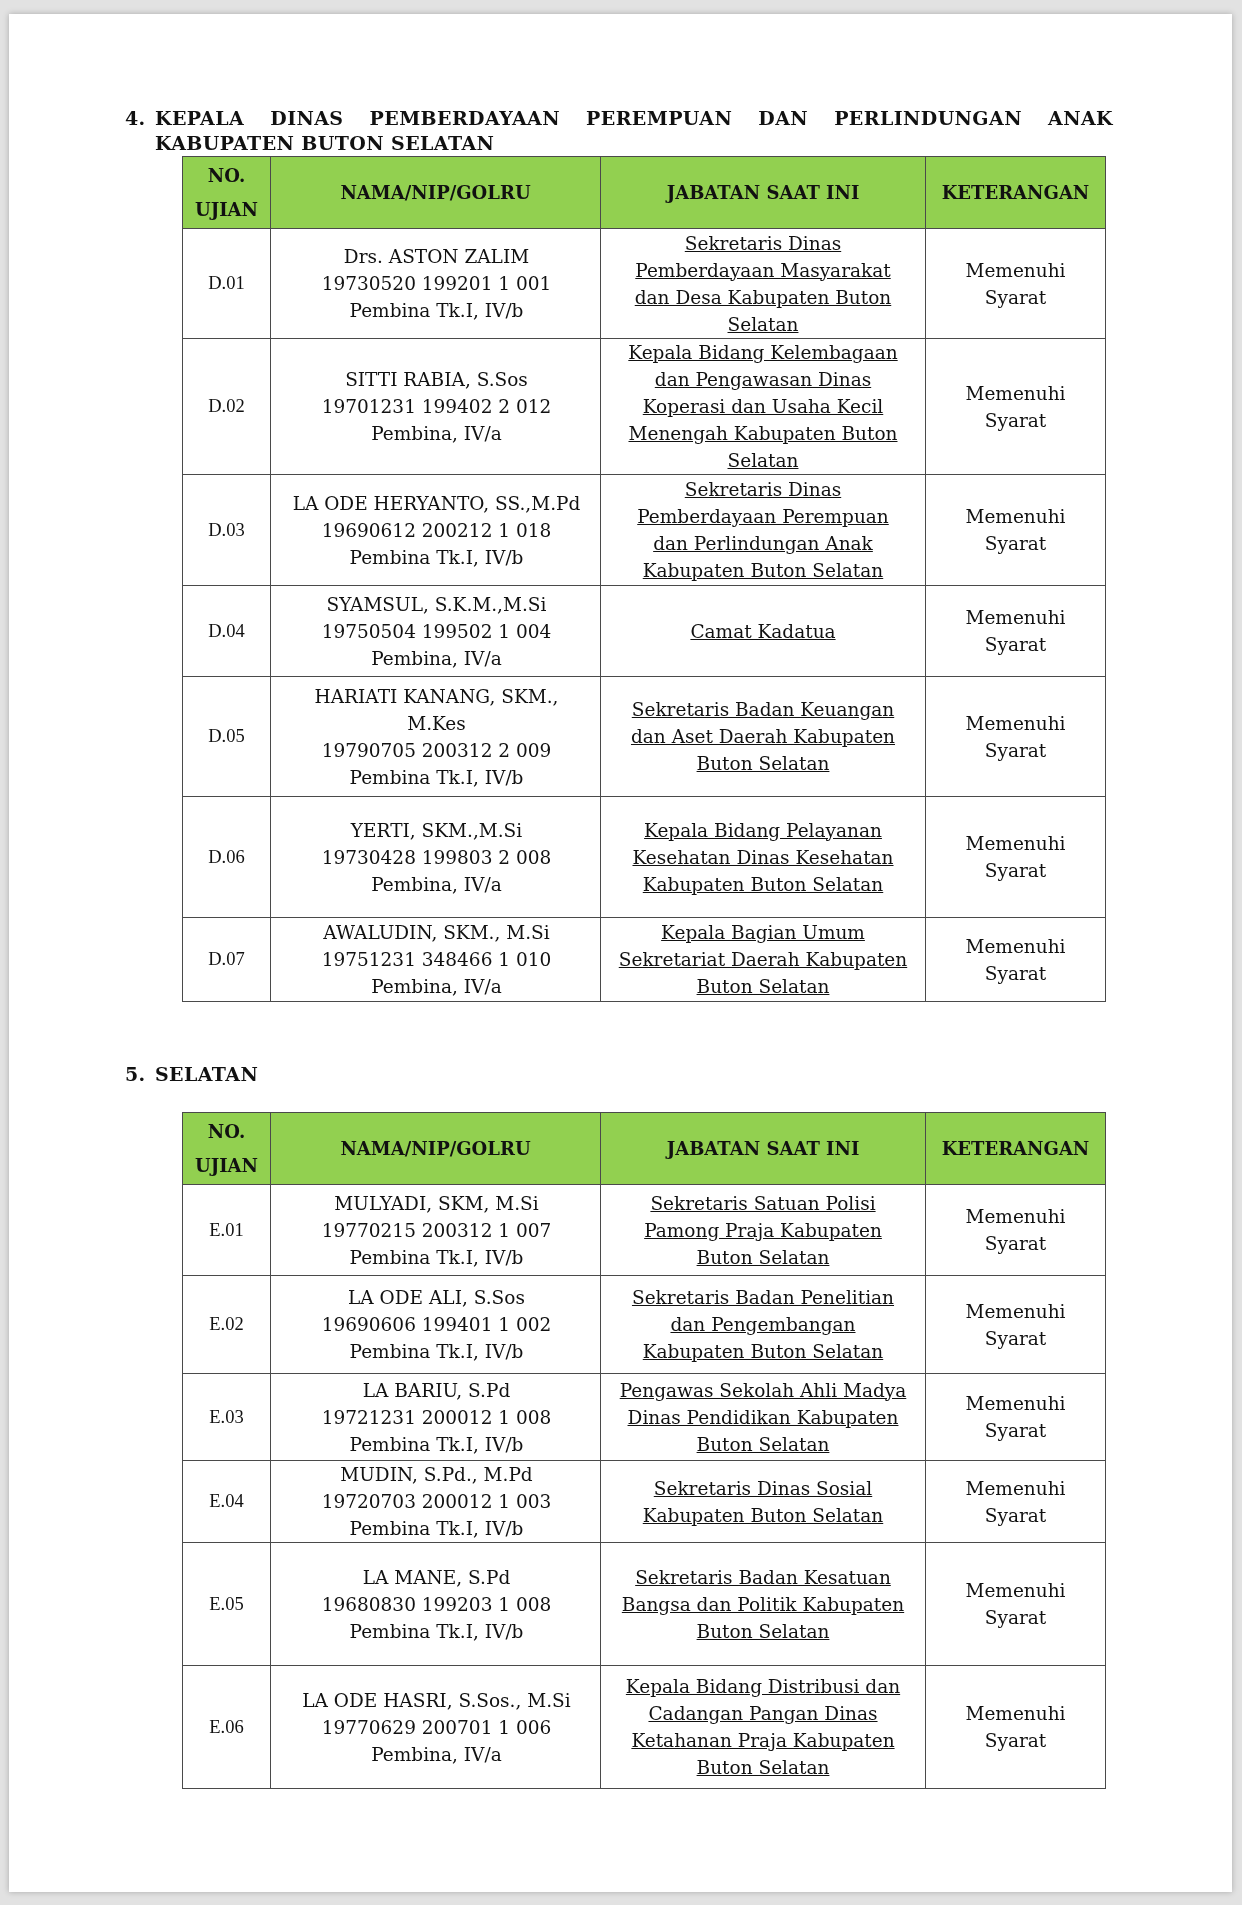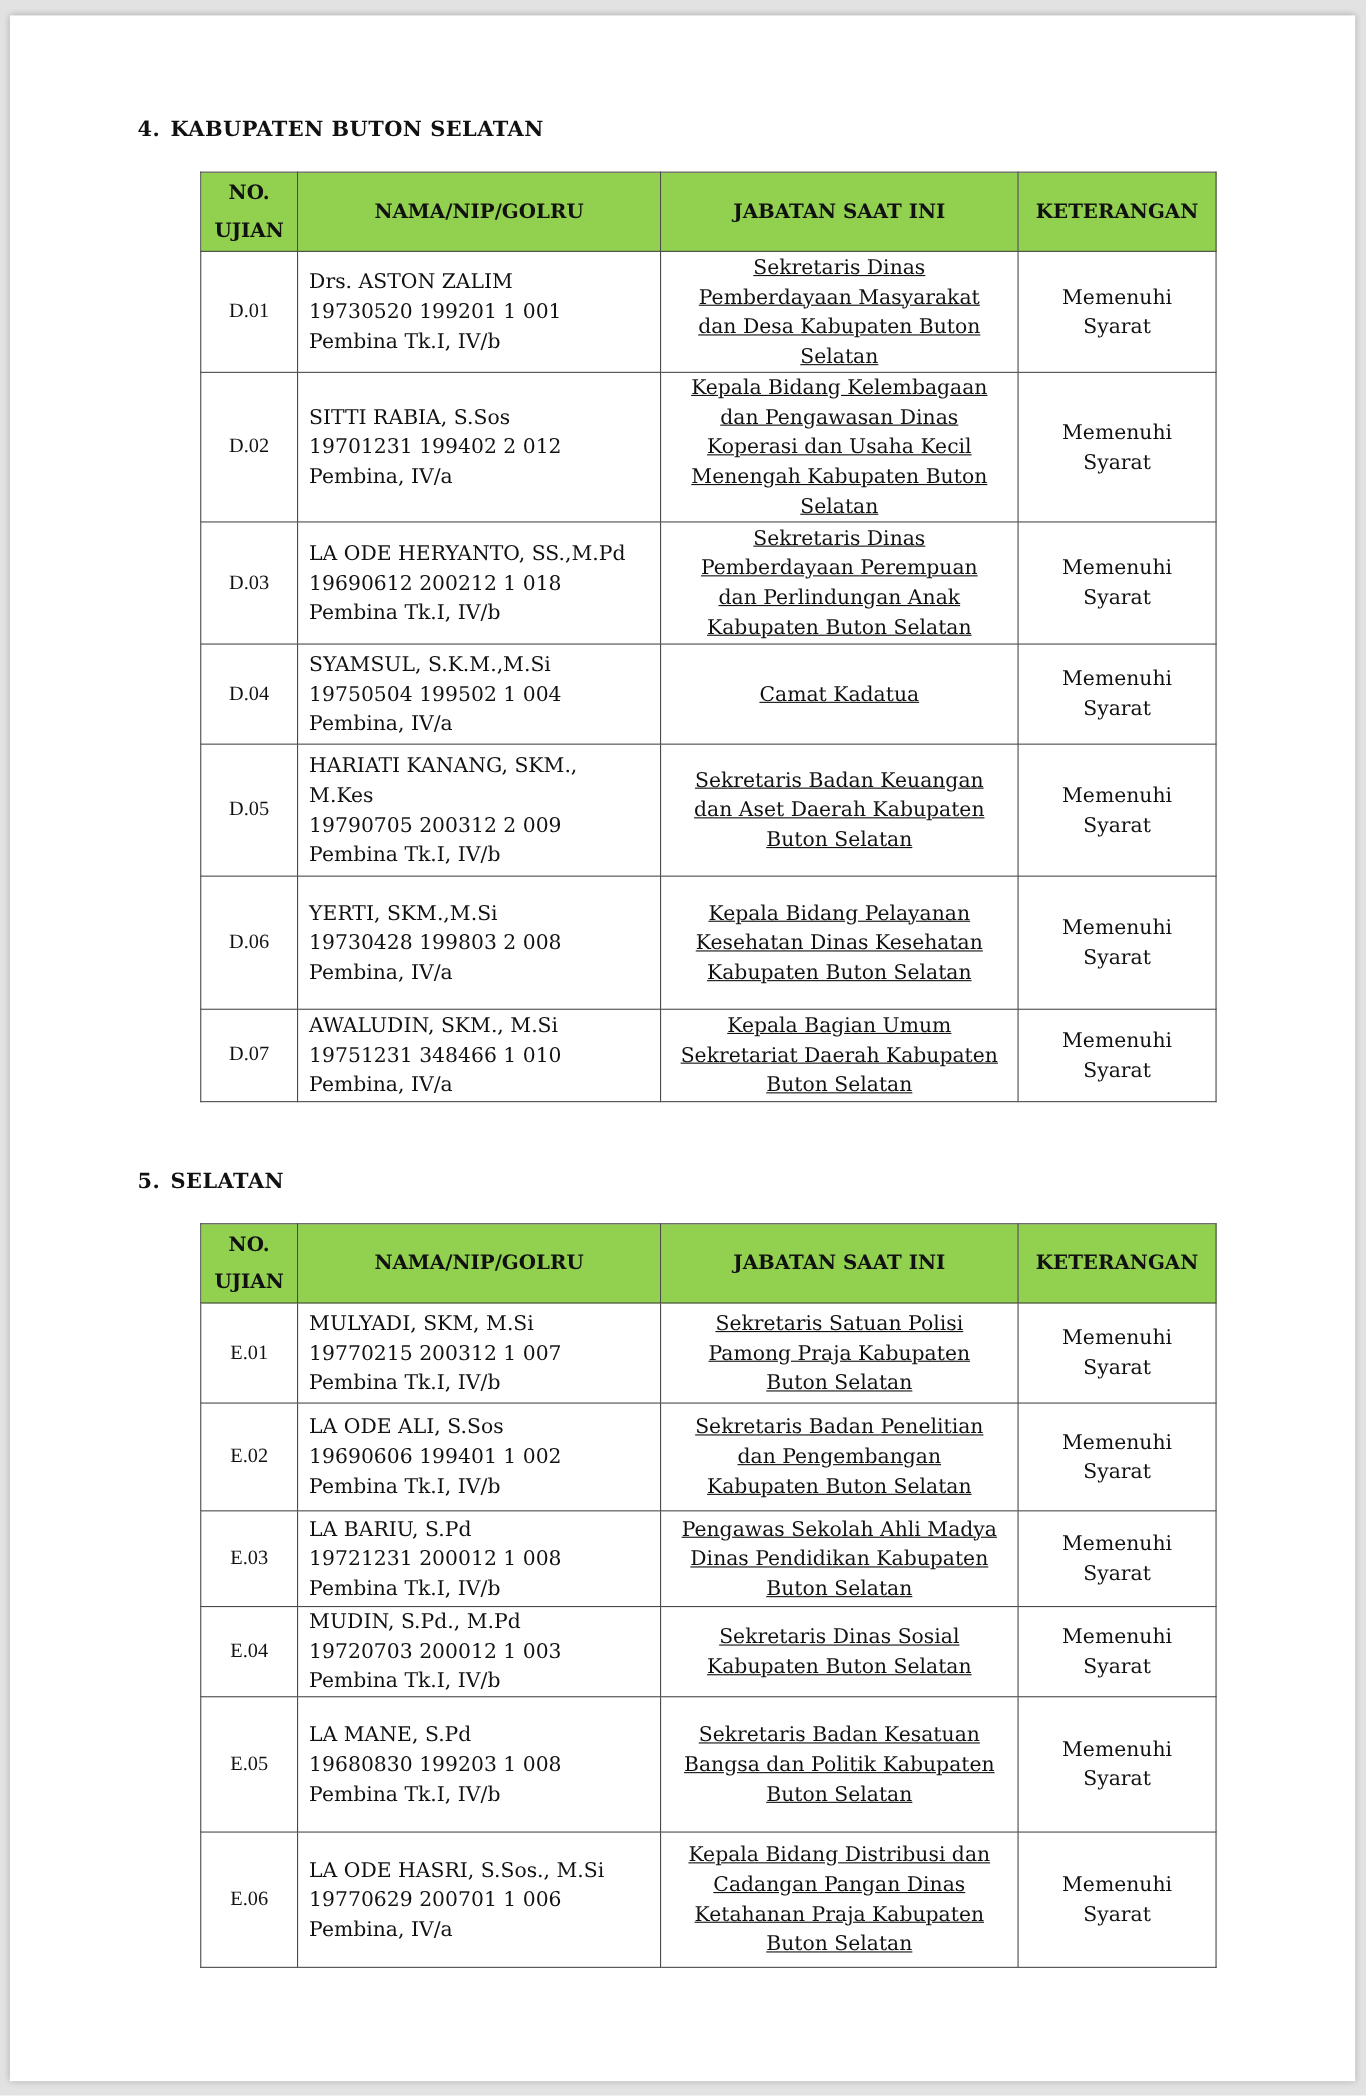--- a/index.html
+++ b/index.html
@@ -60,32 +60,33 @@
   }
   table.grid th {
     background: #92d050;
     font-weight: bold;
     font-size: 18px;
     text-align: center;
     padding: 0 4px;
   }
   table.grid th.no { line-height: 34px; }
   table.grid td.no { text-align: center; font-family: Liberation Serif, serif; }
-  table.grid td.nama { text-align: left; padding-left: 10px; margin-top: 12px; }
+  table.grid td.nama { text-align: center; padding-left: 10px; margin-top: 12px; }
   table.grid td.jab { text-align: center; text-decoration: underline; }
   table.grid td.ket { text-align: center; }
   .cellline { display: block; white-space: nowrap; }
 </style>
 </head>
 <body>
 
 <div class="page">
 
   <div class="section-title" style="top:92px;">
     <span class="num">4.</span>
+    <span class="line1">KEPALA DINAS PEMBERDAYAAN PEREMPUAN DAN PERLINDUNGAN ANAK</span>
     <span>KABUPATEN BUTON SELATAN</span>
   </div>
 
   <table class="grid" id="table-0" style="top:142px;">
     <colgroup>
         <col class="c1">
         <col class="c2">
         <col class="c3">
         <col class="c4">
       </colgroup>

